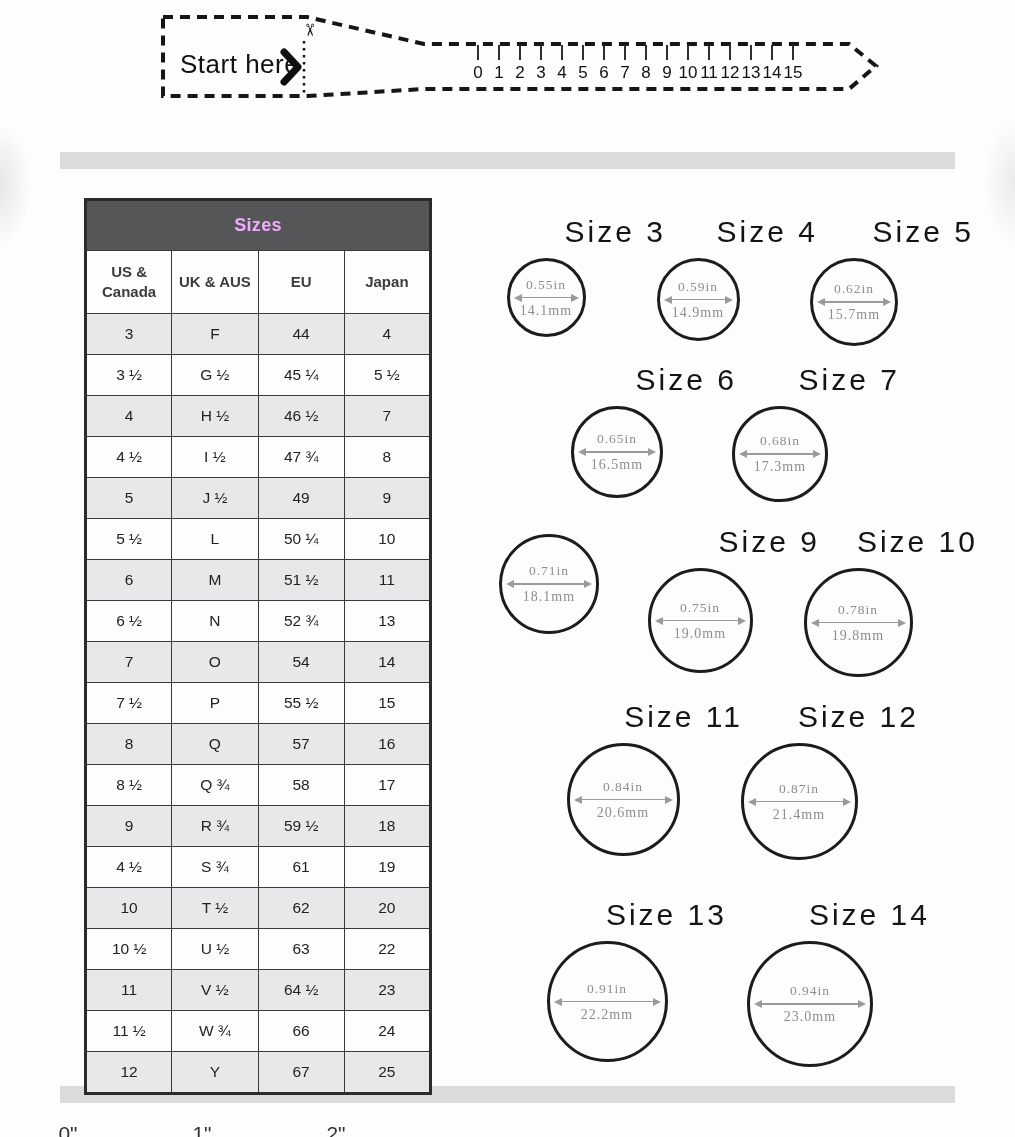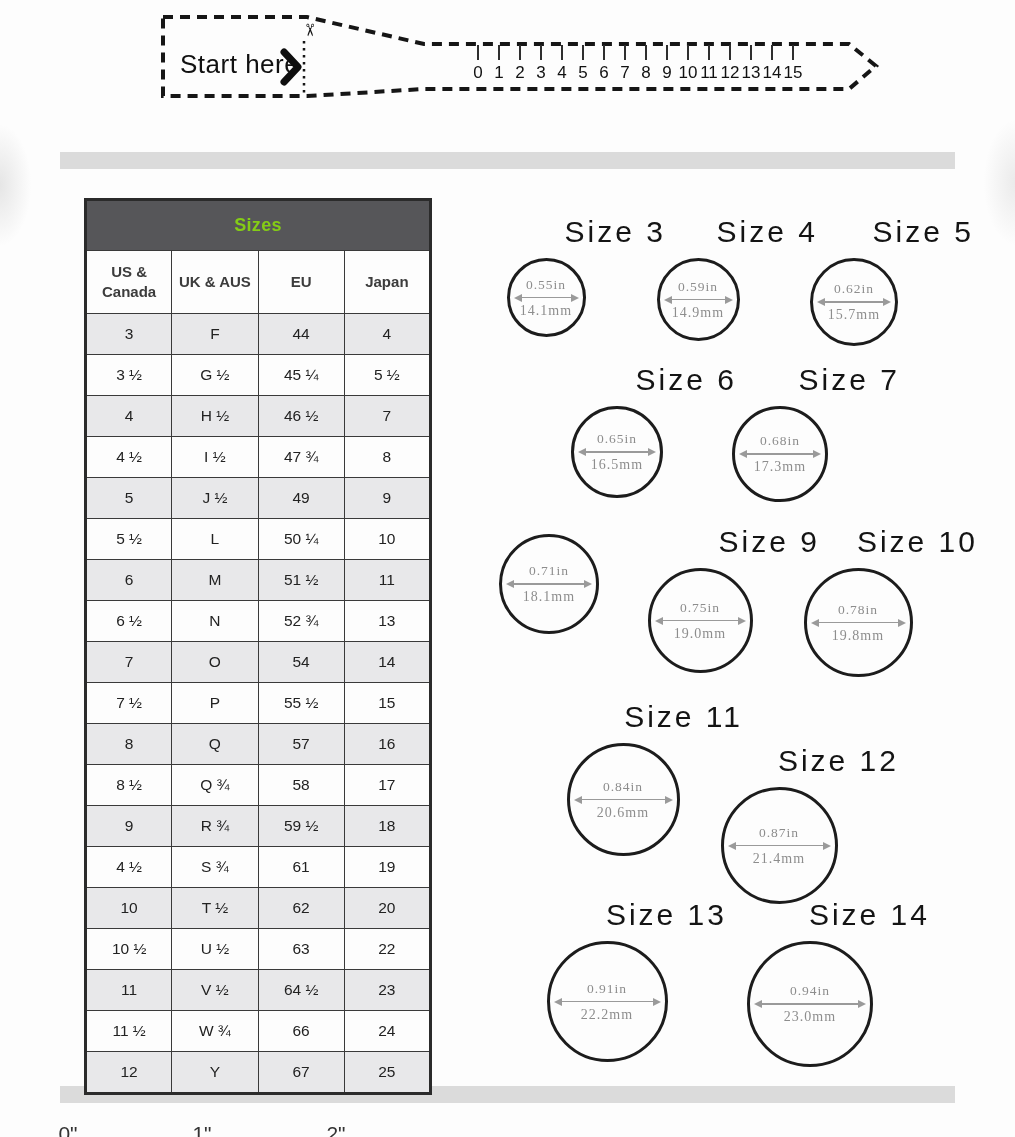--- a/index.html
+++ b/index.html
@@ -31,21 +31,21 @@
   .bar{position:absolute;left:60px;width:895px;height:17px;background:#dbdbdb;}
   .bar-top{top:152px;}
   .bar-bottom{top:1086px;}
 
   
   #size-table{
     position:absolute;left:84px;top:198px;width:348px;
     border-collapse:collapse;border:3px solid #2b2b2b;table-layout:fixed;
   }
   #size-table td,#size-table th{border:1.5px solid #3a3a3a;text-align:center;vertical-align:middle;}
-  #size-table .tbl-title{background:#565659;color:#84cc16;font-weight:bold;font-size:18px;height:47px;letter-spacing:.3px;}
+  #size-table .tbl-title{background:#565659;color:#f0abfc;font-weight:bold;font-size:18px;height:47px;letter-spacing:.3px;}
   #size-table th{background:#fdfdfd;color:#3c3c3c;font-weight:bold;font-size:15px;height:60px;line-height:1.35;}
   #size-table tbody td{height:38px;font-size:15.5px;color:#222;background:#fdfdfd;}
   #size-table tbody tr.alt td{background:#e8e8ea;}
 
   
   .size-group{position:absolute;width:240px;text-align:right;}
   .c-title{font-size:30px;letter-spacing:3px;color:#141414;white-space:nowrap;}
   .circle{position:relative;border:3px solid #1c1c1c;border-radius:50%;margin:9px auto 0;background:#fdfdfd;box-sizing:content-box;font-family:Liberation Serif, serif;}
   .dim{position:absolute;inset:4px;display:flex;flex-direction:column;justify-content:center;align-items:center;gap:1px;}
   .dim .in-txt,.dim .mm-txt{color:#8d8d8d;letter-spacing:1px;white-space:nowrap;}
@@ -361,21 +361,21 @@
             <span class="in-txt">0.84in</span>
             <div class="arrow">
               <span class="ah-l"></span>
               <span class="a-line"></span>
               <span class="ah-r"></span>
             </div>
             <span class="mm-txt">20.6mm</span>
           </div>
         </div>
       </div>
-      <div class="size-group" style="left: 659px; top: 700px; margin-top: 44px;">
+      <div class="size-group" style="left: 679px; top: 700px;">
         <div class="c-title">Size 12</div>
         <div class="circle" style="width: 111px; height: 111px;">
           <div class="dim">
             <span class="in-txt">0.87in</span>
             <div class="arrow">
               <span class="ah-l"></span>
               <span class="a-line"></span>
               <span class="ah-r"></span>
             </div>
             <span class="mm-txt">21.4mm</span>

